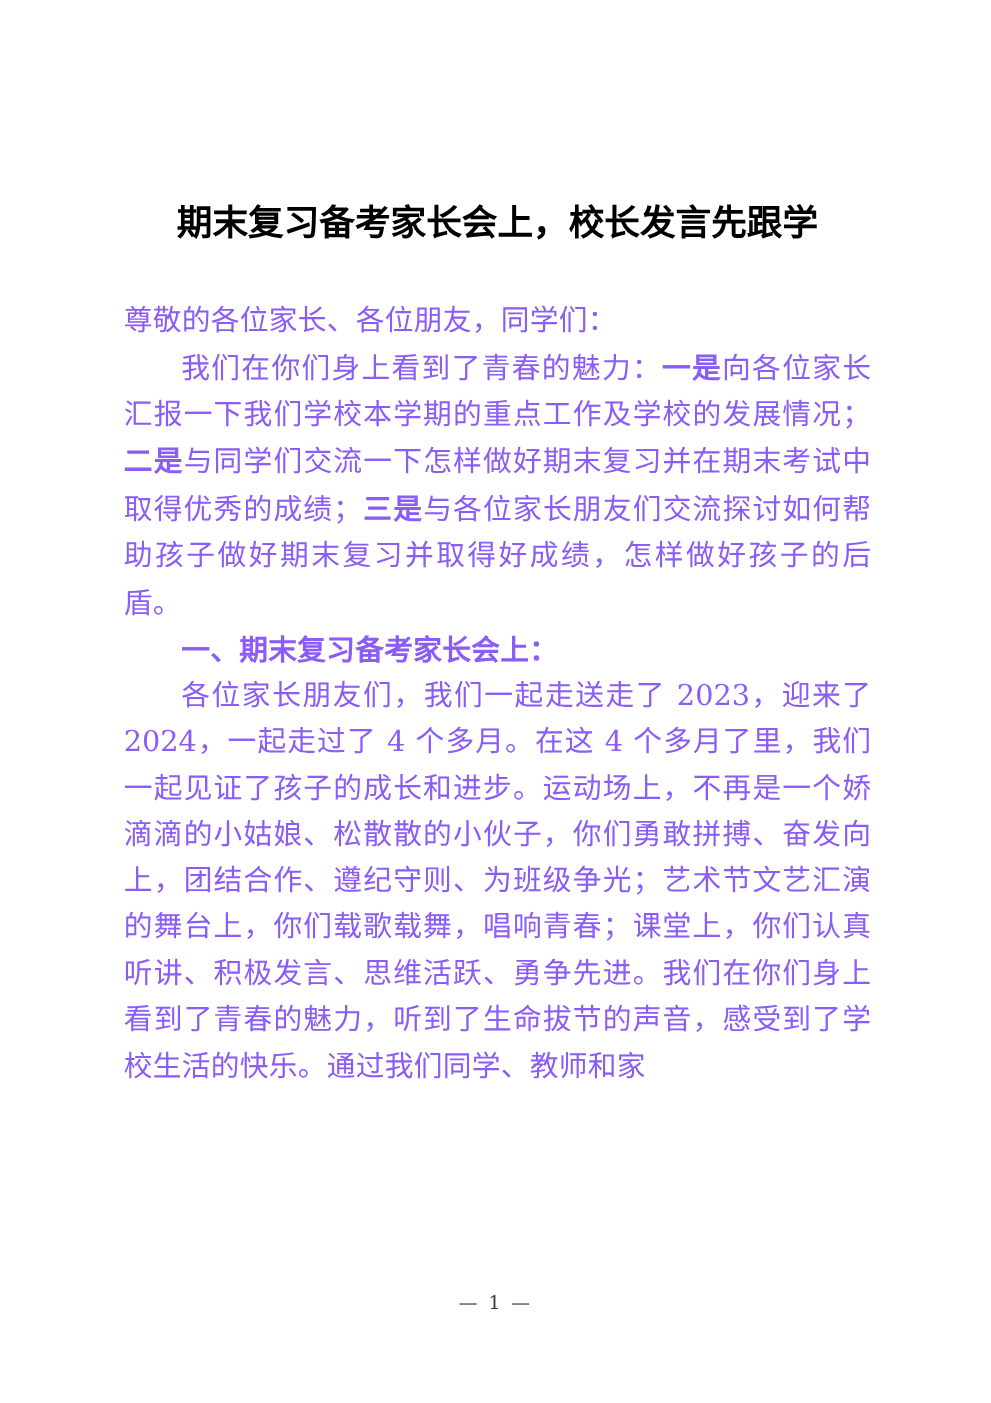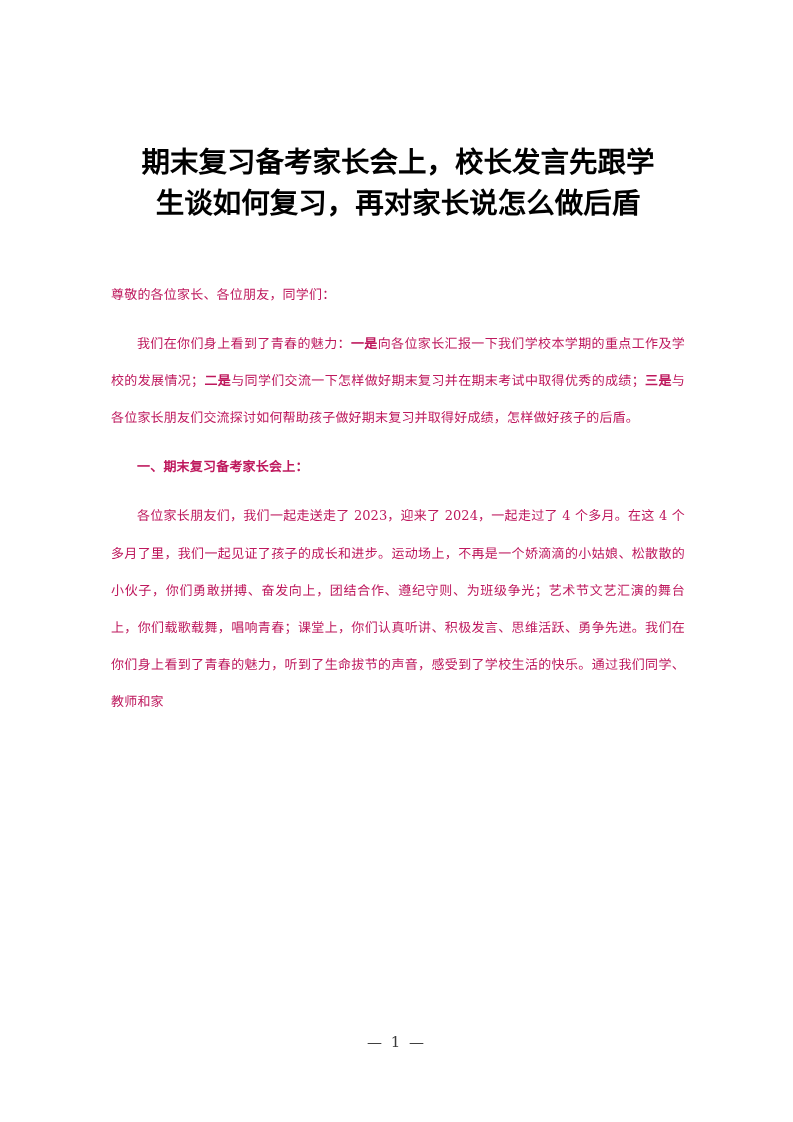--- a/index.html
+++ b/index.html
@@ -14,21 +14,21 @@
     width: 793px;
     height: 1122px;
     background: #ffffff;
     overflow: hidden;
     box-sizing: border-box;
   }
 
   .content {
     position: absolute;
     left: 99px;
-    top: 0;
+    top: 16px;
     width: 598px;
   }
 
   
   .doc-title {
     margin: 0;
     padding-top: 143px;
     font-family: "Liberation Sans", "DejaVu Sans", sans-serif;
     font-size: 28.5px;
     font-weight: bold;
@@ -39,25 +39,25 @@
     text-rendering: geometricPrecision;
   }
 
   
   .body-text {
     margin: 0;
     padding-top: 39px;
   }
 
   p.para {
-    margin: 12px;
+    margin: 0;
     font-family: "DejaVu Serif", "Liberation Serif", serif;
-    font-size: 13px;
+    font-size: 23px;
     line-height: 37.1px;
-    color: #be185d;
+    color: #8b5cf6;
     text-align: justify;
     text-justify: inter-ideograph;
     letter-spacing: 0.2px;
     word-break: break-all;
     overflow-wrap: break-word;
   }
 
   p.para.indent {
     text-indent: 2em;
   }
@@ -91,21 +91,20 @@
 </style>
 </head>
 <body>
 
 <div class="page">
 
   <div class="content">
 
     <h1 class="doc-title">
       <span>期末复习备考家长会上，校长发言先跟学</span><br>
-      <span>生谈如何复习，再对家长说怎么做后盾</span>
     </h1>
 
     <div class="body-text">
 
       <p class="para">尊敬的各位家长、各位朋友，同学们：</p>
 
 
 
       <p class="para indent"><span>我们在你们身上看到了青春的魅力：</span><span class="b">一是</span><span>向各位家长汇报一下我们学校本学期的重点工作及学校的发展情况；</span><span class="b">二是</span><span>与同学们交流一下怎样做好期末复习并在期末考试中取得优秀的成绩；</span><span class="b">三是</span><span>与各位家长朋友们交流探讨如何帮助孩子做好期末复习并取得好成绩，怎样做好孩子的后盾。</span></p>
 

